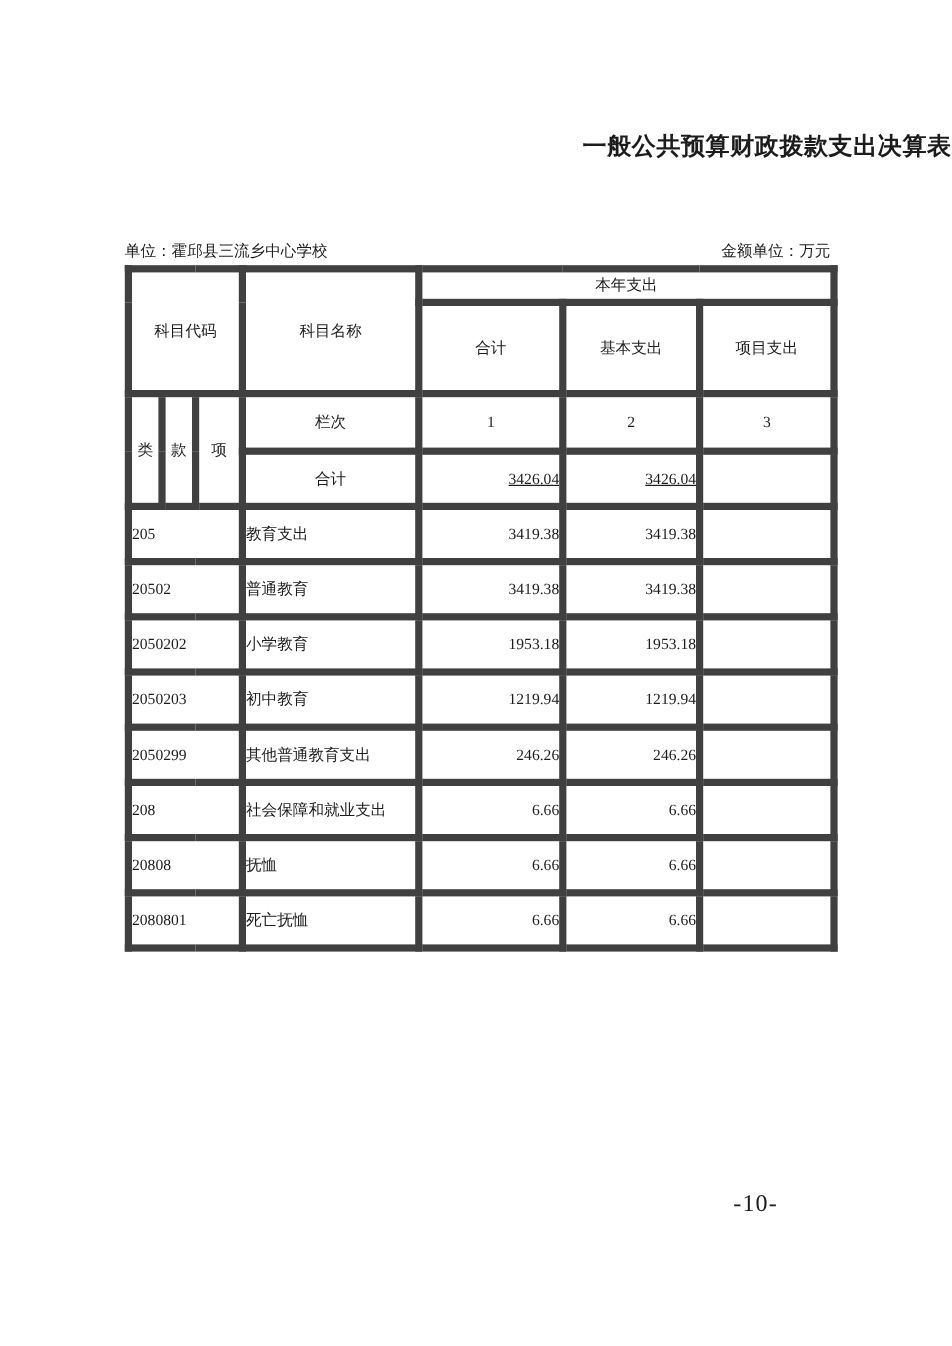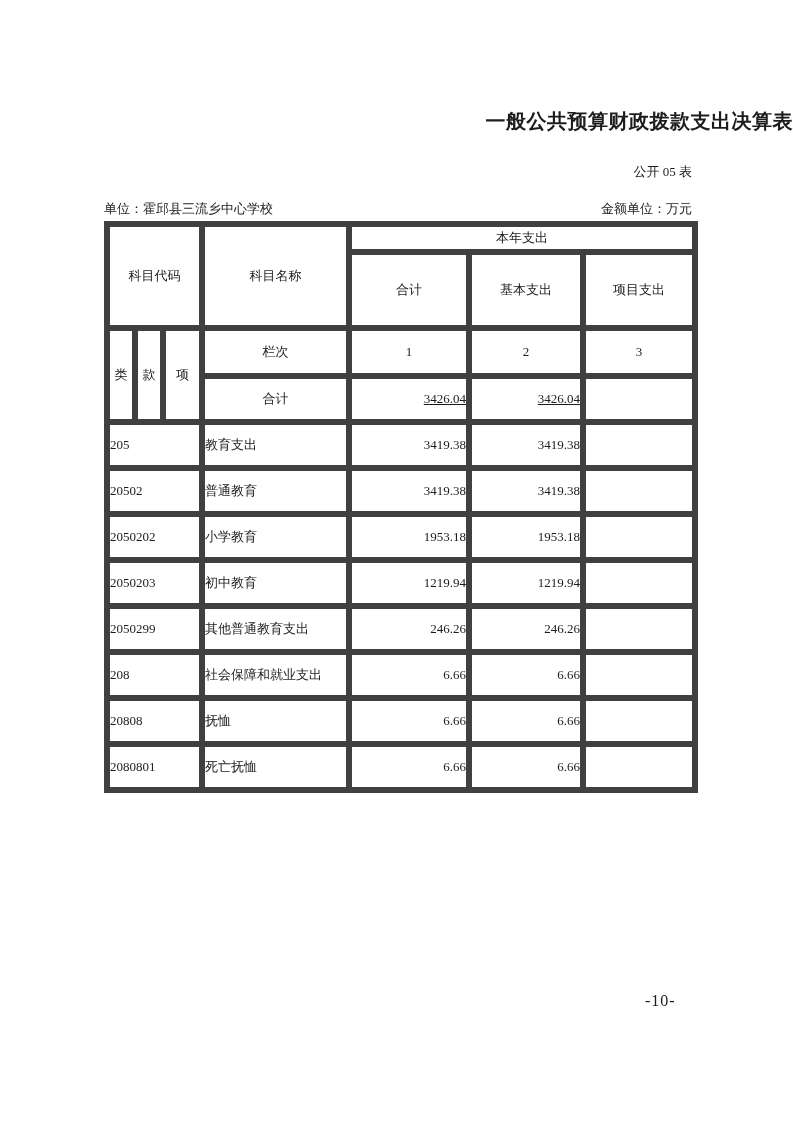--- a/index.html
+++ b/index.html
@@ -48,32 +48,31 @@
   .name-cell{text-align:left;}
   .indent0{padding-left:4px;}
   .indent1{padding-left:17px;}
   .indent2{padding-left:30px;}
 
   .note{
     position:absolute;top:733px;left:104px;width:600px;
     font-size:13px;
   }
   .page-number{
-    position:absolute;top:992px;left:645px;
-    font-size:16px;letter-spacing:1px;
+    position:absolute;top:992px;left:611px;
+    font-size:20px;letter-spacing:1px;
   }
 </style>
 </head>
 <body>
 
 <div class="page">
 
   <h1 class="title">一般公共预算财政拨款支出决算表</h1>
 
-  <div class="form-code">公开 05 表</div>
 
   <div class="meta-row">
     <span>单位：霍邱县三流乡中心学校</span>
     <span>金额单位：万元</span>
   </div>
 
   <table class="budget">
     <colgroup>
       <col style="width:28px">
         <col style="width:28px">

